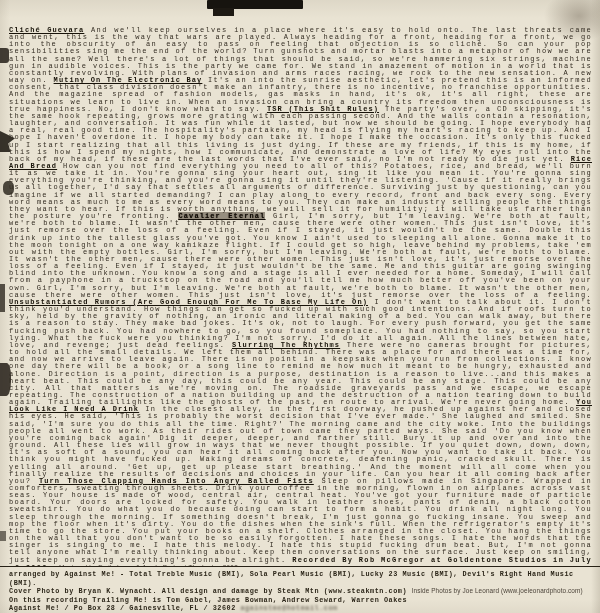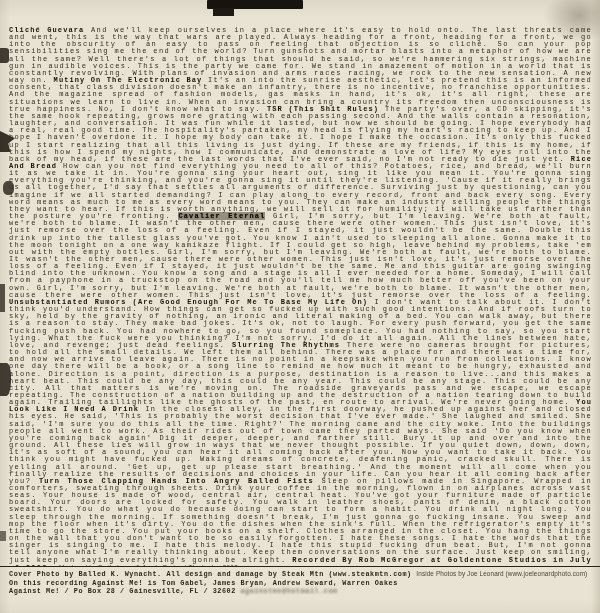--- a/index.html
+++ b/index.html
@@ -31,20 +31,21 @@
 
   
   .lyrics{
     position:absolute;left:9px;top:27px;width:583px;height:540px;
     font-size:7px;line-height:7.15px;letter-spacing:1.35px;
     text-align:justify;overflow:hidden;
     color:#332c22;
   }
   .stitle{
     font-weight:bold;color:#181309;
+    text-decoration:underline;
     letter-spacing:1.1px;
   }
   .stitle.hl{
     background:rgba(82,73,58,.55);
     text-shadow:0 0 1px rgba(40,34,24,.8);
     color:#120d07;
   }
   .rec-credit{font-weight:bold;color:#181309;}
   .mastered{
     font-family:"Liberation Sans", sans-serif;
@@ -75,24 +76,25 @@
   <div class="smudge sm2"></div>
   <div class="smudge sm3"></div>
   <div class="smudge sm4"></div>
   <div class="smudge sm5"></div>
   <div class="smudge sm6"></div>
 
   <div class="lyrics" id="lyrics"><span class="stitle">Cliché Guevara</span> <span>And we'll keep ourselves in a place where it's easy to hold onto. The last threats came and went, this is the way that wars are played. Always heading for a front, heading for a front, we go into the obscurity of an easy to pass on feeling that objection is so cliché. So can your pop sensibilities sing me the end of the world? Turn gunshots and mortar blasts into a metaphor of how we are all the same? Well there's a lot of things that should be said, so we're hammering six strings, machine gun in audible voices. This is the party we came for. We stand in amazement of motion in a world that is constantly revolving. With plans of invasion and arms races racing, we rock to the new sensation. A new way on.  </span><span class="stitle">Mutiny On The Electronic Bay</span> <span>It's an into the sunrise aesthetic, let's pretend this is an informed consent, that class division doesn't make an infantry, there is no incentive, no franchise opportunities. And the magazine spread of fashion models, gas masks in hand, it's ok, it's all right, these are situations we learn to live in. When an invasion can bring a country its freedom then unconsciousness is true happiness. No, I don't know what to say.  </span><span class="stitle">TSR (This Shit Rules)</span> <span>The party's over, a CD skipping, it's the same hook repeating, grows more grating with each passing second. And the walls contain a resonation, laughter, and conversation. It was fun while it lasted, but now we should be going. I hope everybody had a real, real good time. The hospitality's partaken, my head is flying my heart's racing to keep up. And I hope I haven't overdone it. I hope my body can take it. I hope I make the occasion. It's only this fucked up I start realizing that all this living is just dying. If these are my friends, if this is my home, if this is how I spend my nights, how I communicate, and demonstrate a love of life? My eyes roll into the back of my head, if these are the last words that I've ever said, no I'm not ready to die just yet.  </span><span class="stitle">Rice And Bread</span> <span>How can you not find everything you need to all of this? Potatoes, rice, and bread, we'll burn it as we take it in. You're gonna sing your heart out, sing it like you mean it. You're gonna sing everything you're thinking, and you're gonna sing it until they're listening. 'Cause if it really brings us all together, I'd say that settles all arguments of difference. Surviving just by questioning, can you imagine if we all started demanding? I can play along to every record, front and back every song. Every word means as much to me as every word means to you. They can make an industry selling people the things they want to hear. If this is worth anything, we will sell it for humility; it will take us farther than the posture you're fronting.  </span><span class="stitle hl">Cavalier Eternal</span> <span>Girl, I'm sorry, but I'm leaving. We're both at fault, we're both to blame. It wasn't the other men, cause there were other women. This just isn't love, it's just remorse over the loss of a feeling. Even if I stayed, it just wouldn't be the same. Double this drink up into the tallest glass you've got. You know I ain't used to sleeping all alone. Gonna make it to the moon tonight on a one way kamikaze flight. If I could get so high, leave behind my problems, take 'em out with the empty bottles. Girl, I'm sorry, but I'm leaving. We're both at fault, we're both to blame. It wasn't the other men, cause there were other women. This just isn't love, it's just remorse over the loss of a feeling. Even if I stayed, it just wouldn't be the same. Me and this guitar are going swinging blind into the unknown. You know a song and a stage is all I ever needed for a home. Someday, I will call from a payphone in a truckstop on the road and you'll tell me how much better off you've been on your own. Girl, I'm sorry, but I'm leaving. We're both at fault, we're both to blame. It wasn't the other men, cause there were other women. This just isn't love, it's just remorse over the loss of a feeling.  </span><span class="stitle">Unsubstantiated Rumors (Are Good Enough For Me To Base My Life On)</span> <span>I don't want to talk about it. I don't think you'd understand. How things can get so fucked up with such good intentions. And if roofs turn to sky, held by the gravity of nothing, an ironic and literal making of a bed. You can walk away, but there is a reason to stay. They make bad jokes. It's ok, not to laugh. For every push forward, you get the same fucking push back. You had nowhere to go, so you found someplace. You had nothing to say, so you start lying. What the fuck were you thinking? I'm not sorry. I'd do it all again. All the lines between hate, love, and revenge; just dead feelings.  </span><span class="stitle">Slurring The Rhythms</span> <span>There were no cameras brought for pictures, to hold all the small details. We left them all behind. There was a place for and there was a time for, and now we arrive to leave again. There is no point in a keepsake when you run from collections. I know one day there will be a book, or a song line to remind me how much it meant to be hungry, exhausted and alone. Direction is a point, direction is a purpose, destination is a reason to live...and this makes a heart beat. This could be any day, this could be any year. This could be any stage. This could be any city. All that matters is we're moving on. The roadside graveyards pass and we escape, we escape repeating. The construction of a nation building up and the destruction of a nation tearing down to build again. Trailing taillights like the ghosts of the past, en route to arrival. We're never going home.  </span><span class="stitle">You Look Like I Need A Drink</span> <span>In the closest alley, in the first doorway, he pushed up against her and closed his eyes. He said, 'This is probably the worst decision that I've ever made.' She laughed and smiled. She said, 'I'm sure you do this all the time. Right?' The morning came and the city woke. Into the buildings people all went to work. As their rides out of town came they parted ways. She said 'Do you know when you're coming back again' Dig it deeper, deeper, and farther still. Bury it up and over and into the ground. All these lies will grow in ways that we never thought possible. If you quiet down, down, down, it's as soft of a sound, you can hear it all coming back after you. Now you want to take it back. You think you might have fucked up. Waking dreams of concrete, deafening panic, cracked skull. There is yelling all around. 'Get up, get up please start breathing.' And the moment will all come when you finally realize the results of decisions and choices in your life. Can you hear it all coming back after you?  </span><span class="stitle">Turn Those Clapping Hands Into Angry Balled Fists</span> <span>Sleep on pillows made in Singapore. Wrapped in comforters, sweating through sheets. Drink your coffee in the morning, flown in on airplanes across vast seas. Your house is made of wood, central air, central heat. You've got your furniture made of particle board. Your doors are locked for safety. You walk in leather shoes, pants of denim, a black cotton sweatshirt. You do what you do because doing can start to form a habit. You drink all night long. You sleep through the morning. If something doesn't break, I'm just gonna go fucking insane. You sweep and mop the floor when it's dirty. You do the dishes when the sink's full. When the refrigerator's empty it's time to go the store. You put your books on a shelf. Clothes arranged in the closet. You hang the things on the wall that you don't want to be so easily forgotten. I hate these songs. I hate the words that the singer is singing to me. I hate this melody. I hate this stupid fucking drum beat. But, I'm not gonna tell anyone what I'm really thinking about. Keep them conversations on the surface. Just keep on smiling, just keep on saying everything's gonna be alright.  </span><span class="rec-credit">Recorded By Rob McGregor at Goldentone Studios in July of 2003. </span><span class="mastered">Mastered by Emily Lazar &amp; Joe LaPorta at The Lodge 2003</span></div>
 
   <div class="rule"></div>
   <div class="footer">
+    <div>arranged by Against Me! - Total Treble Music (BMI), Sola Pearl Music (BMI), Lucky 23 Music (BMI), Devil's Right Hand Music (BMI).</div>
     <div>
-      <span>Cover Photo by Balled K. Wynacht. All design and damage by Steak Mtn (www.steakmtn.com)</span>
+      <span>Cover Photo by Bryan K. Wynacht. All design and damage by Steak Mtn (www.steakmtn.com)</span>
       <span class="sans">Inside Photos by Joe Leonard (www.joeleonardphoto.com)</span>
     </div>
-    <div>On this recording Against Me! is Tom Gabel, James Bryan, Andrew Seward, Warren Oakes</div>
+    <div>On this recording Trailing Me! is Tom Gabel, James Bowman, Andrew Seward, Warren Oakes</div>
     <div>
       <span>Against Me! / Po Box 28 / Gainesville, FL / 32602</span>
       <span class="smudged">againstme@hotmail.com</span>
     </div>
   </div>
 
 </div>
 
 </body></html>

